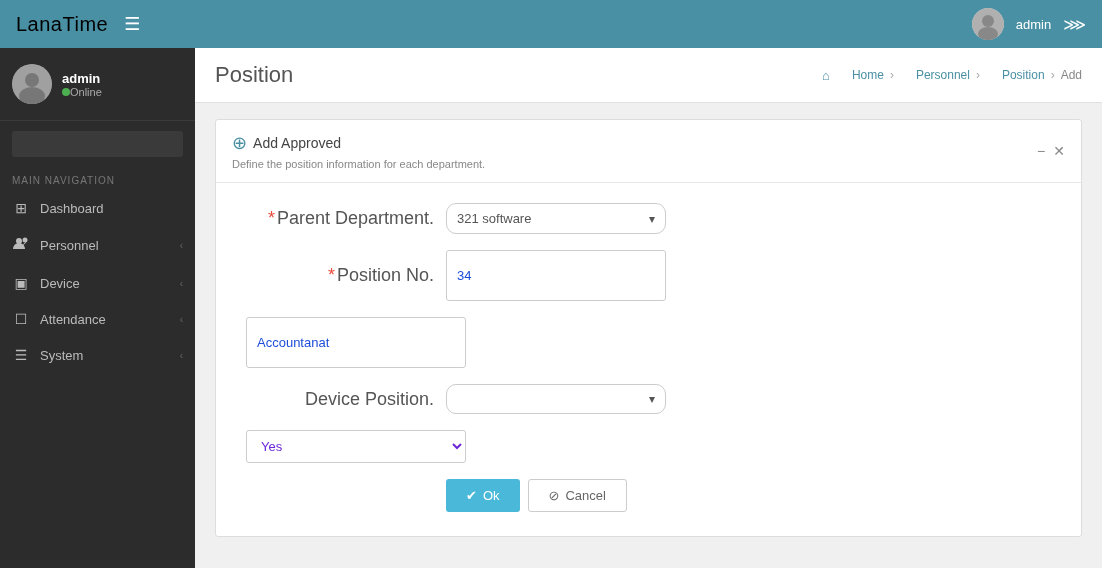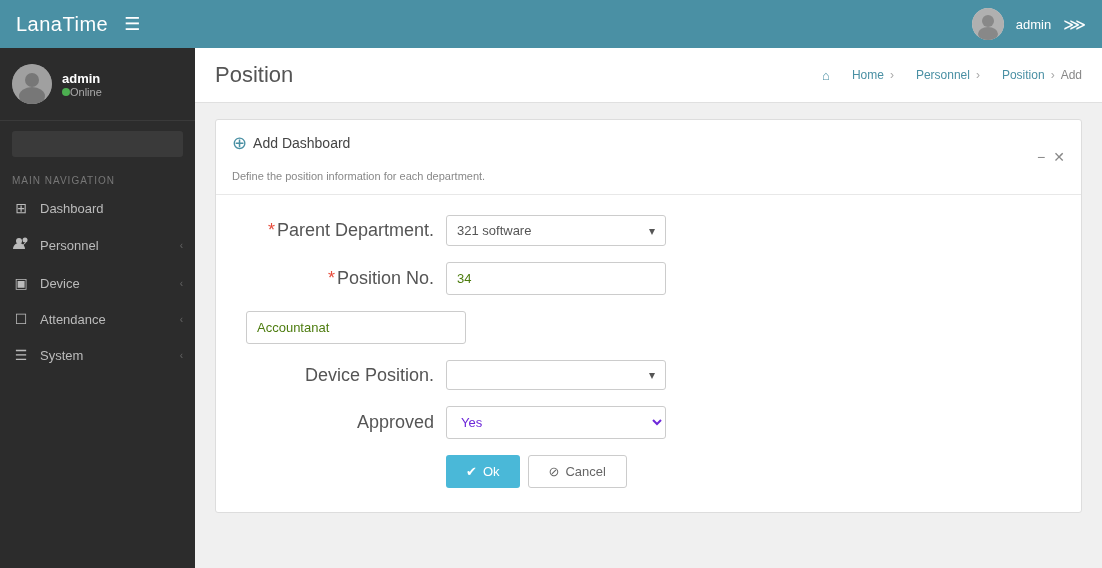--- a/index.html
+++ b/index.html
@@ -12,21 +12,21 @@
       height: 48px;
       display: flex;
       align-items: center;
       justify-content: space-between;
       padding: 0 16px;
       flex-shrink: 0;
     }
     .top-header .logo {
       font-size: 20px;
       font-weight: bold;
-      color: #ffffff;
+      color: #000000;
       letter-spacing: 0.5px;
     }
     .top-header .logo span { font-weight: 300; }
     .header-left { display: flex; align-items: center; gap: 16px; }
     .hamburger { font-size: 18px; cursor: pointer; color: white; }
     .header-right { display: flex; align-items: center; gap: 12px; }
     .admin-avatar-small {
       width: 32px; height: 32px; border-radius: 50%;
       background: #ccc;
       overflow: hidden;
@@ -125,21 +125,21 @@
       border-bottom: 1px solid #e8e8e8;
       display: flex;
       align-items: center;
       justify-content: space-between;
     }
     .form-card-title {
       display: flex; align-items: center; gap: 6px;
       font-size: 14px; color: #444; font-weight: 500;
     }
     .add-icon { color: #4a90a4; font-size: 18px; }
-    .form-card-subtitle { font-size: 11px; color: #888; margin-top: 16px; }
+    .form-card-subtitle { font-size: 11px; color: #888; margin-top: 4px; }
     .form-card-controls { display: flex; gap: 8px; }
     .card-control-btn { background: none; border: none; cursor: pointer; color: #888; font-size: 14px; }
 
     .form-card-body { padding: 20px 30px 24px; }
 
     
     .form-row {
       display: flex;
       align-items: center;
       margin-bottom: 16px;
@@ -151,32 +151,32 @@
       color: #555;
       font-size: 18px;
       flex-shrink: 0;
     }
     .form-label .required { color: #e74c3c; margin-right: 2px; }
     .form-control {
       flex: 1;
       max-width: 220px;
       border: 1px solid #ccc;
       border-radius: 3px;
-      padding: 8px 10px;
+      padding: 17px 10px;
       font-size: 13px;
-      color: #4d7c0f;
+      color: #1d4ed8;
       outline: none;
       background: white;
     }
 
     .form-select-custom {
       flex: 1;
       max-width: 220px;
       border: 1px solid #ccc;
-      border-radius: 3px;
+      border-radius: 10px;
       padding: 7px 10px;
       font-size: 13px;
       color: #555;
       background: white;
       display: flex;
       align-items: center;
       justify-content: space-between;
       cursor: pointer;
       position: relative;
     }
@@ -332,21 +332,21 @@
       </div>
     </div>
 
     <div class="content-area">
       <div class="form-card">
 
         <div class="form-card-header">
           <div>
             <div class="form-card-title">
               <span class="add-icon">⊕</span>
-              <span>Add Dashboard</span>
+              <span>Add Approved</span>
             </div>
             <div class="form-card-subtitle">Define the position information for each department.</div>
           </div>
           <div class="form-card-controls">
             <button class="card-control-btn">−</button>
             <button class="card-control-btn">✕</button>
           </div>
         </div>
 
         <div class="form-card-body">
@@ -376,21 +376,20 @@
             <div class="form-label">
               <span>Device Position.</span>
             </div>
             <div class="form-select-custom">
               <span></span>
               <span class="chevron">▾</span>
             </div>
           </div>
 
           <div class="form-row">
-            <div class="form-label">Approved</div>
             <select class="form-select-native">
               <option value="Yes">Yes</option>
               <option value="No">No</option>
             </select>
           </div>
 
           <div class="form-buttons">
             <button class="btn-ok">
               <span>✔</span>
               <span>Ok</span>

